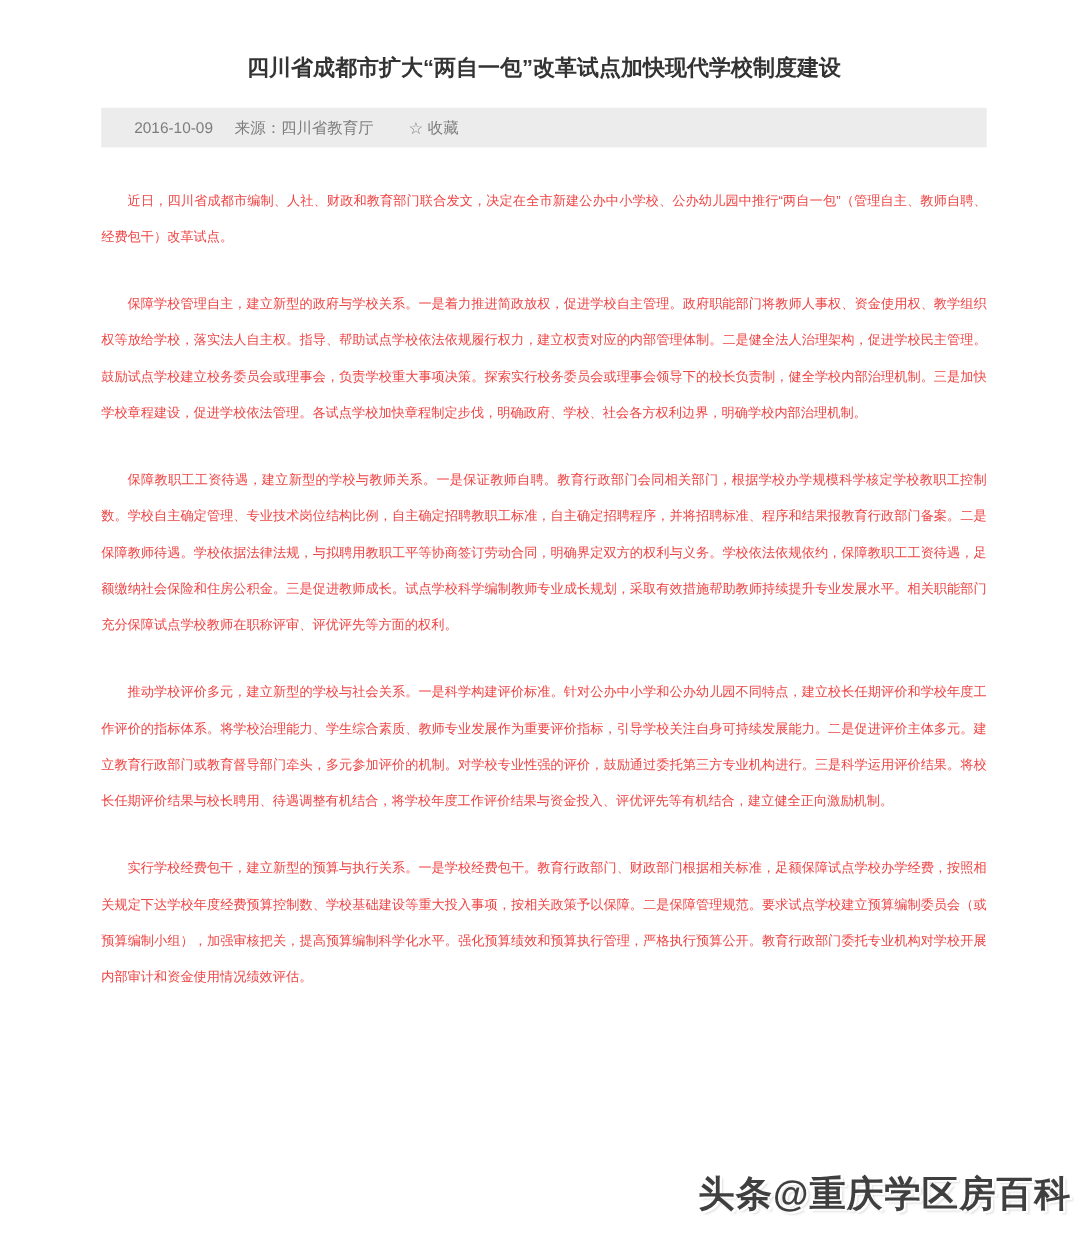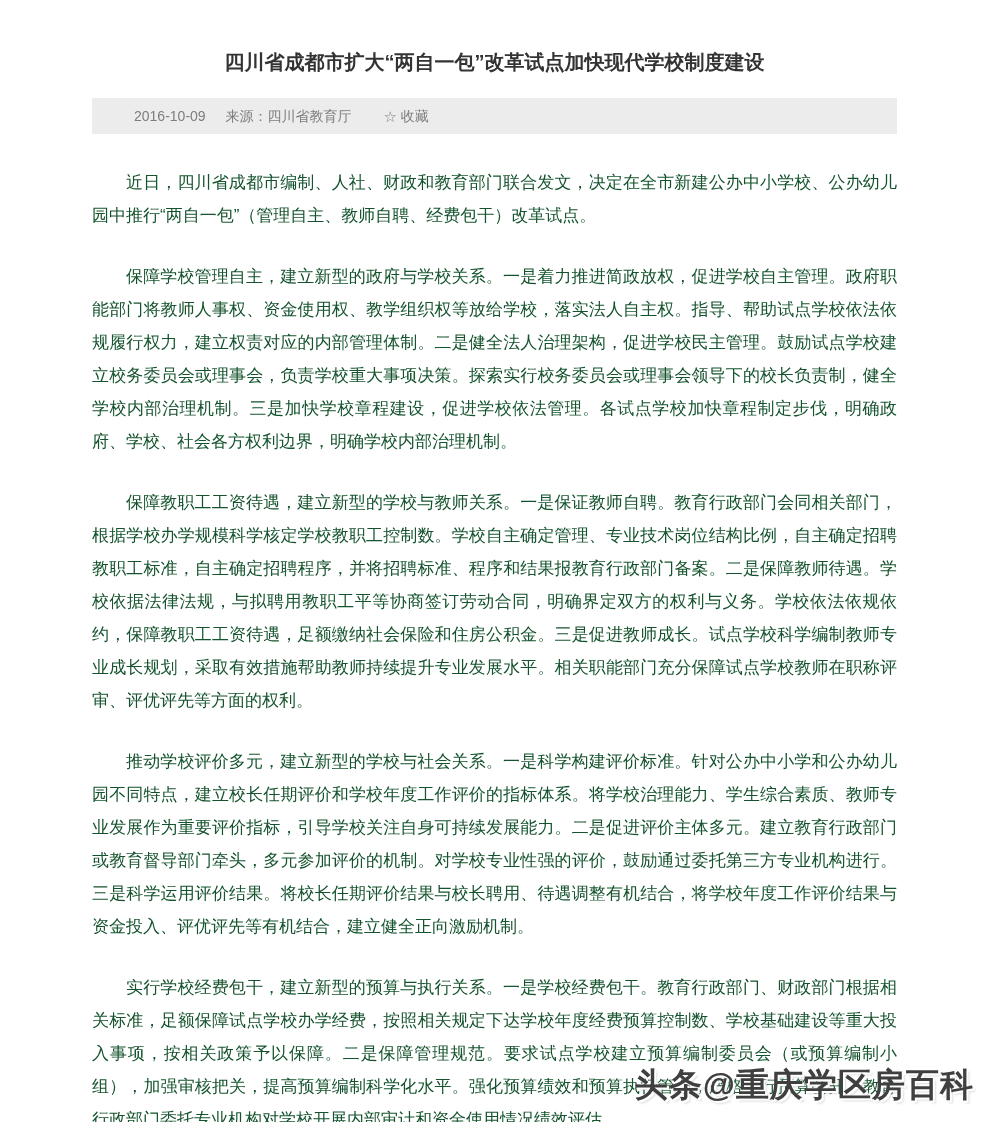--- a/index.html
+++ b/index.html
@@ -26,43 +26,43 @@
     font-size: 20px;
     line-height: 28px;
     font-weight: bold;
     color: #333333;
     text-align: center;
   }
   .meta-bar {
     background: #ececec;
     height: 36px;
     line-height: 36px;
-    padding-left: 42px;
+    padding-left: 30px;
     font-size: 14px;
     color: #7d7d7d;
     margin-bottom: 32px;
     white-space: nowrap;
   }
   .meta-date { margin-right: 16px; }
   .meta-source { margin-right: 28px; }
   .favorite-btn {
     cursor: pointer;
     color: #7d7d7d;
     display: inline-block;
   }
   .star-glyph {
     font-size: 15px;
     margin-right: 4px;
     display: inline-block;
     transform: translateY(1px);
   }
   .body-text p {
-    font-size: 17px;
+    font-size: 12px;
     line-height: 33px;
-    color: #14532d;
+    color: #ef4444;
     text-align: justify;
     text-indent: 2em;
     margin: 0 0 28px 0;
   }
   .lead { font-weight: normal; }
   .watermark {
     position: absolute;
     right: 12px;
     bottom: 14px;
     font-size: 33px;

